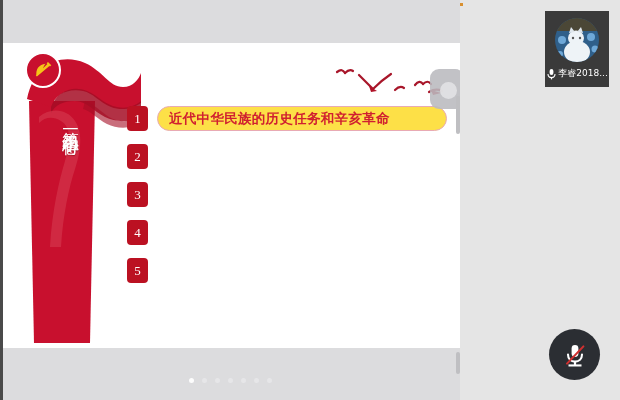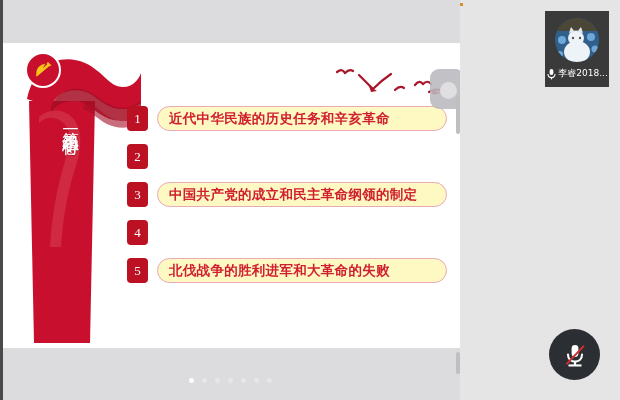--- a/index.html
+++ b/index.html
@@ -136,21 +136,21 @@
     line-height: 25px;
     text-align: center;
     margin-right: 9px;
   }
 
   .pill {
     flex: 1 1 auto;
     height: 25px;
     border: 1px solid #e8aab4;
     border-radius: 13px;
-    background: #fef9c3;
+    background: #fde047;
     display: flex;
     align-items: center;
     padding: 0 11px;
     box-sizing: border-box;
   }
   .pill-text {
     color: #d02030;
     font-size: 13.5px;
     font-weight: bold;
     letter-spacing: 0.3px;
@@ -344,34 +344,28 @@
             <span class="pill-text">近代中华民族的历史任务和辛亥革命</span>
           </div>
         </div>
 
         <div class="row">
           <div class="num">2</div>
         </div>
 
         <div class="row">
           <div class="num">3</div>
-          <div class="pill">
-            <span class="pill-text">中国共产党的成立和民主革命纲领的制定</span>
-          </div>
         </div>
 
         <div class="row">
           <div class="num">4</div>
         </div>
 
         <div class="row">
           <div class="num">5</div>
-          <div class="pill">
-            <span class="pill-text">北伐战争的胜利进军和大革命的失败</span>
-          </div>
         </div>
 
       </div>
     </div>
 
     <div id="float-overlay"></div>
 
     <div id="pager">
       <div class="dot active"></div>
       <div class="dot"></div>

